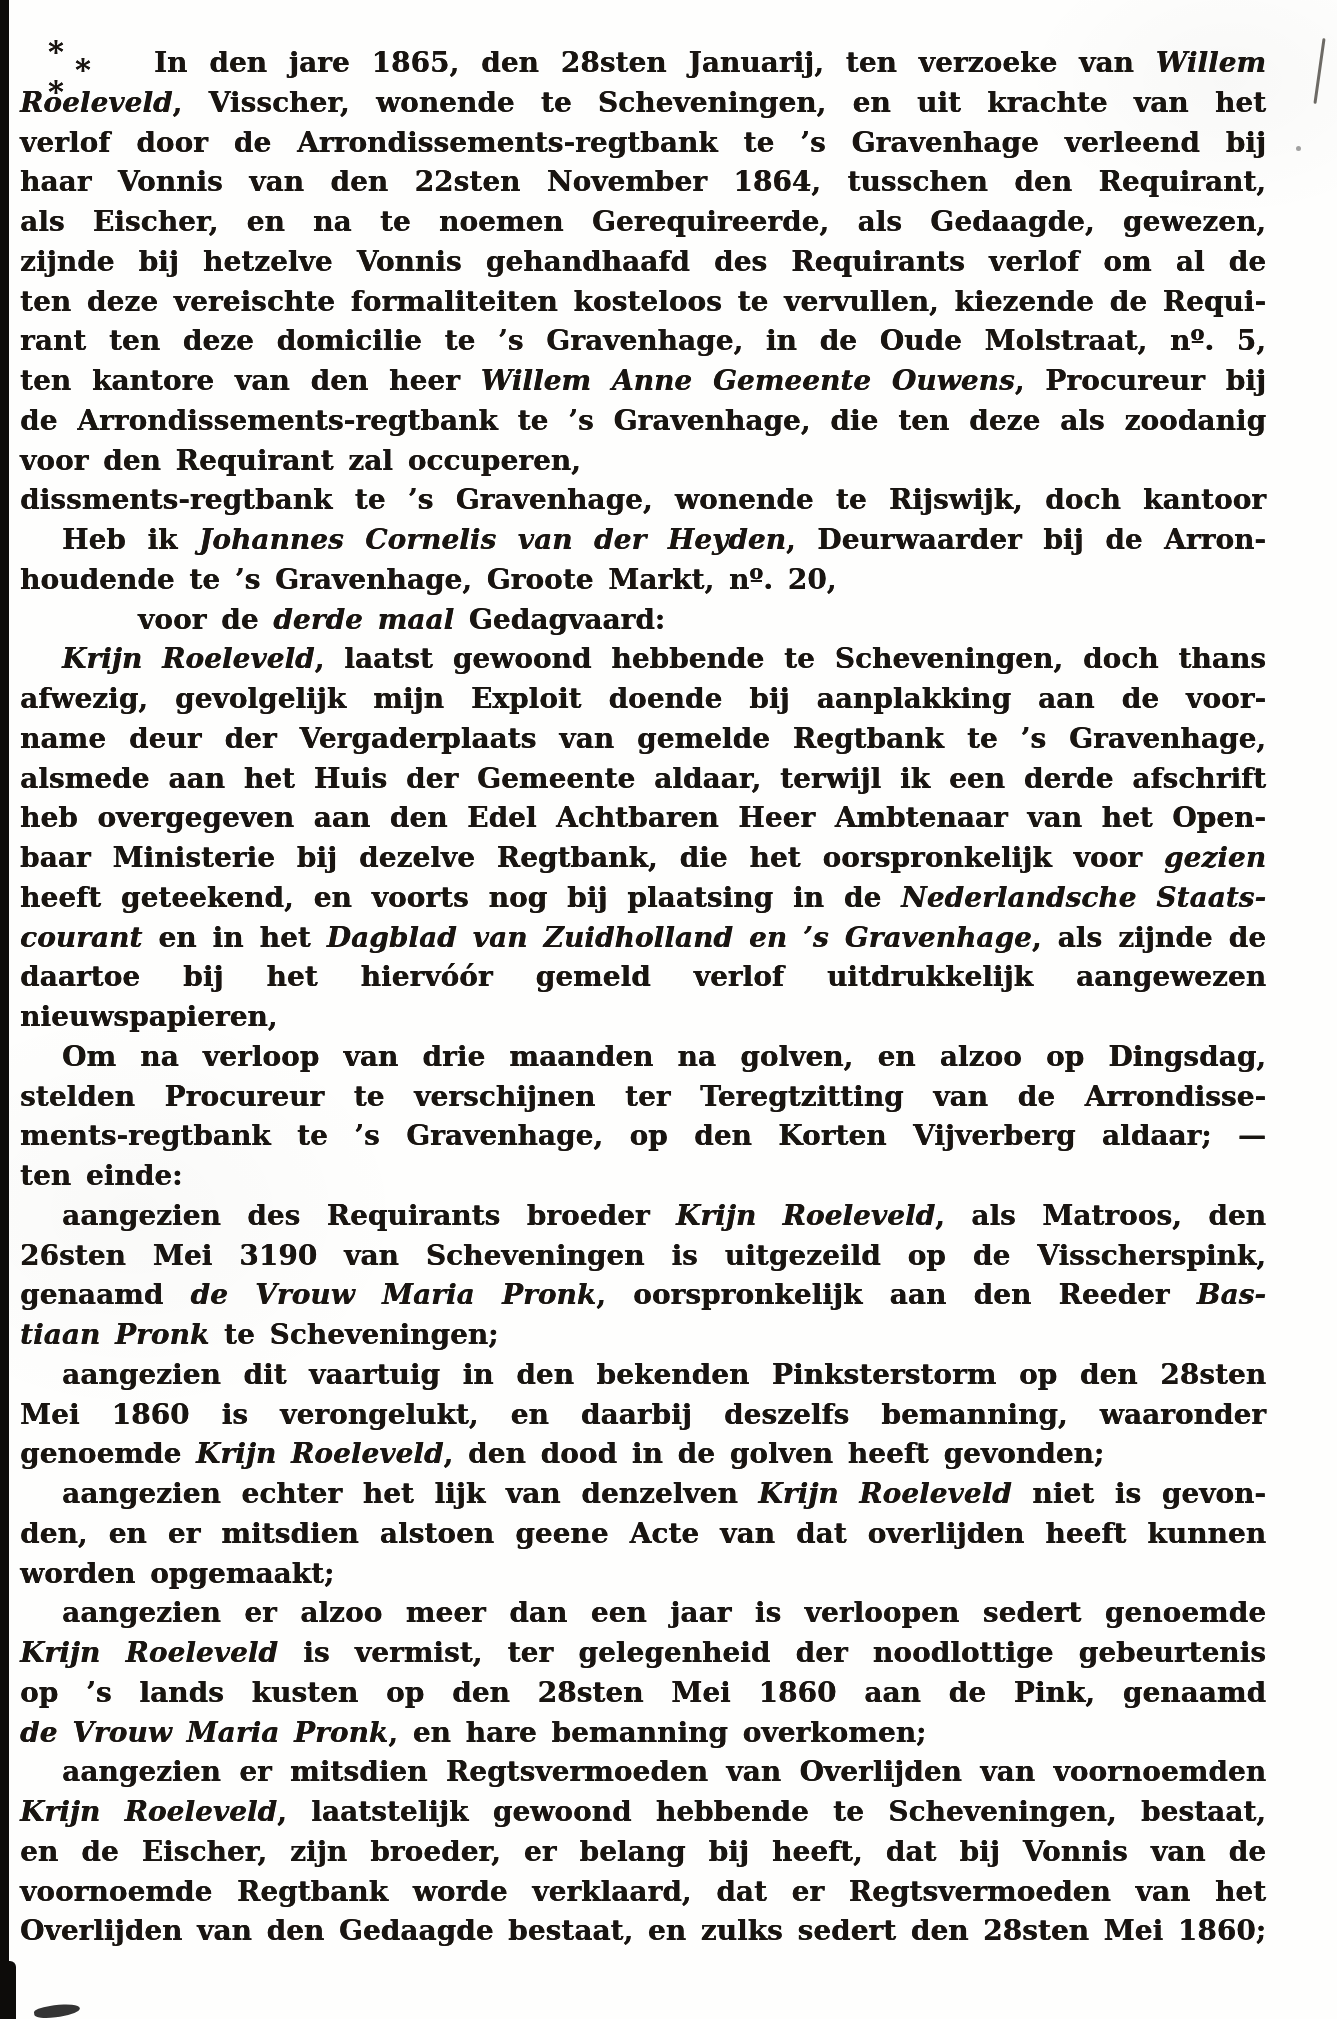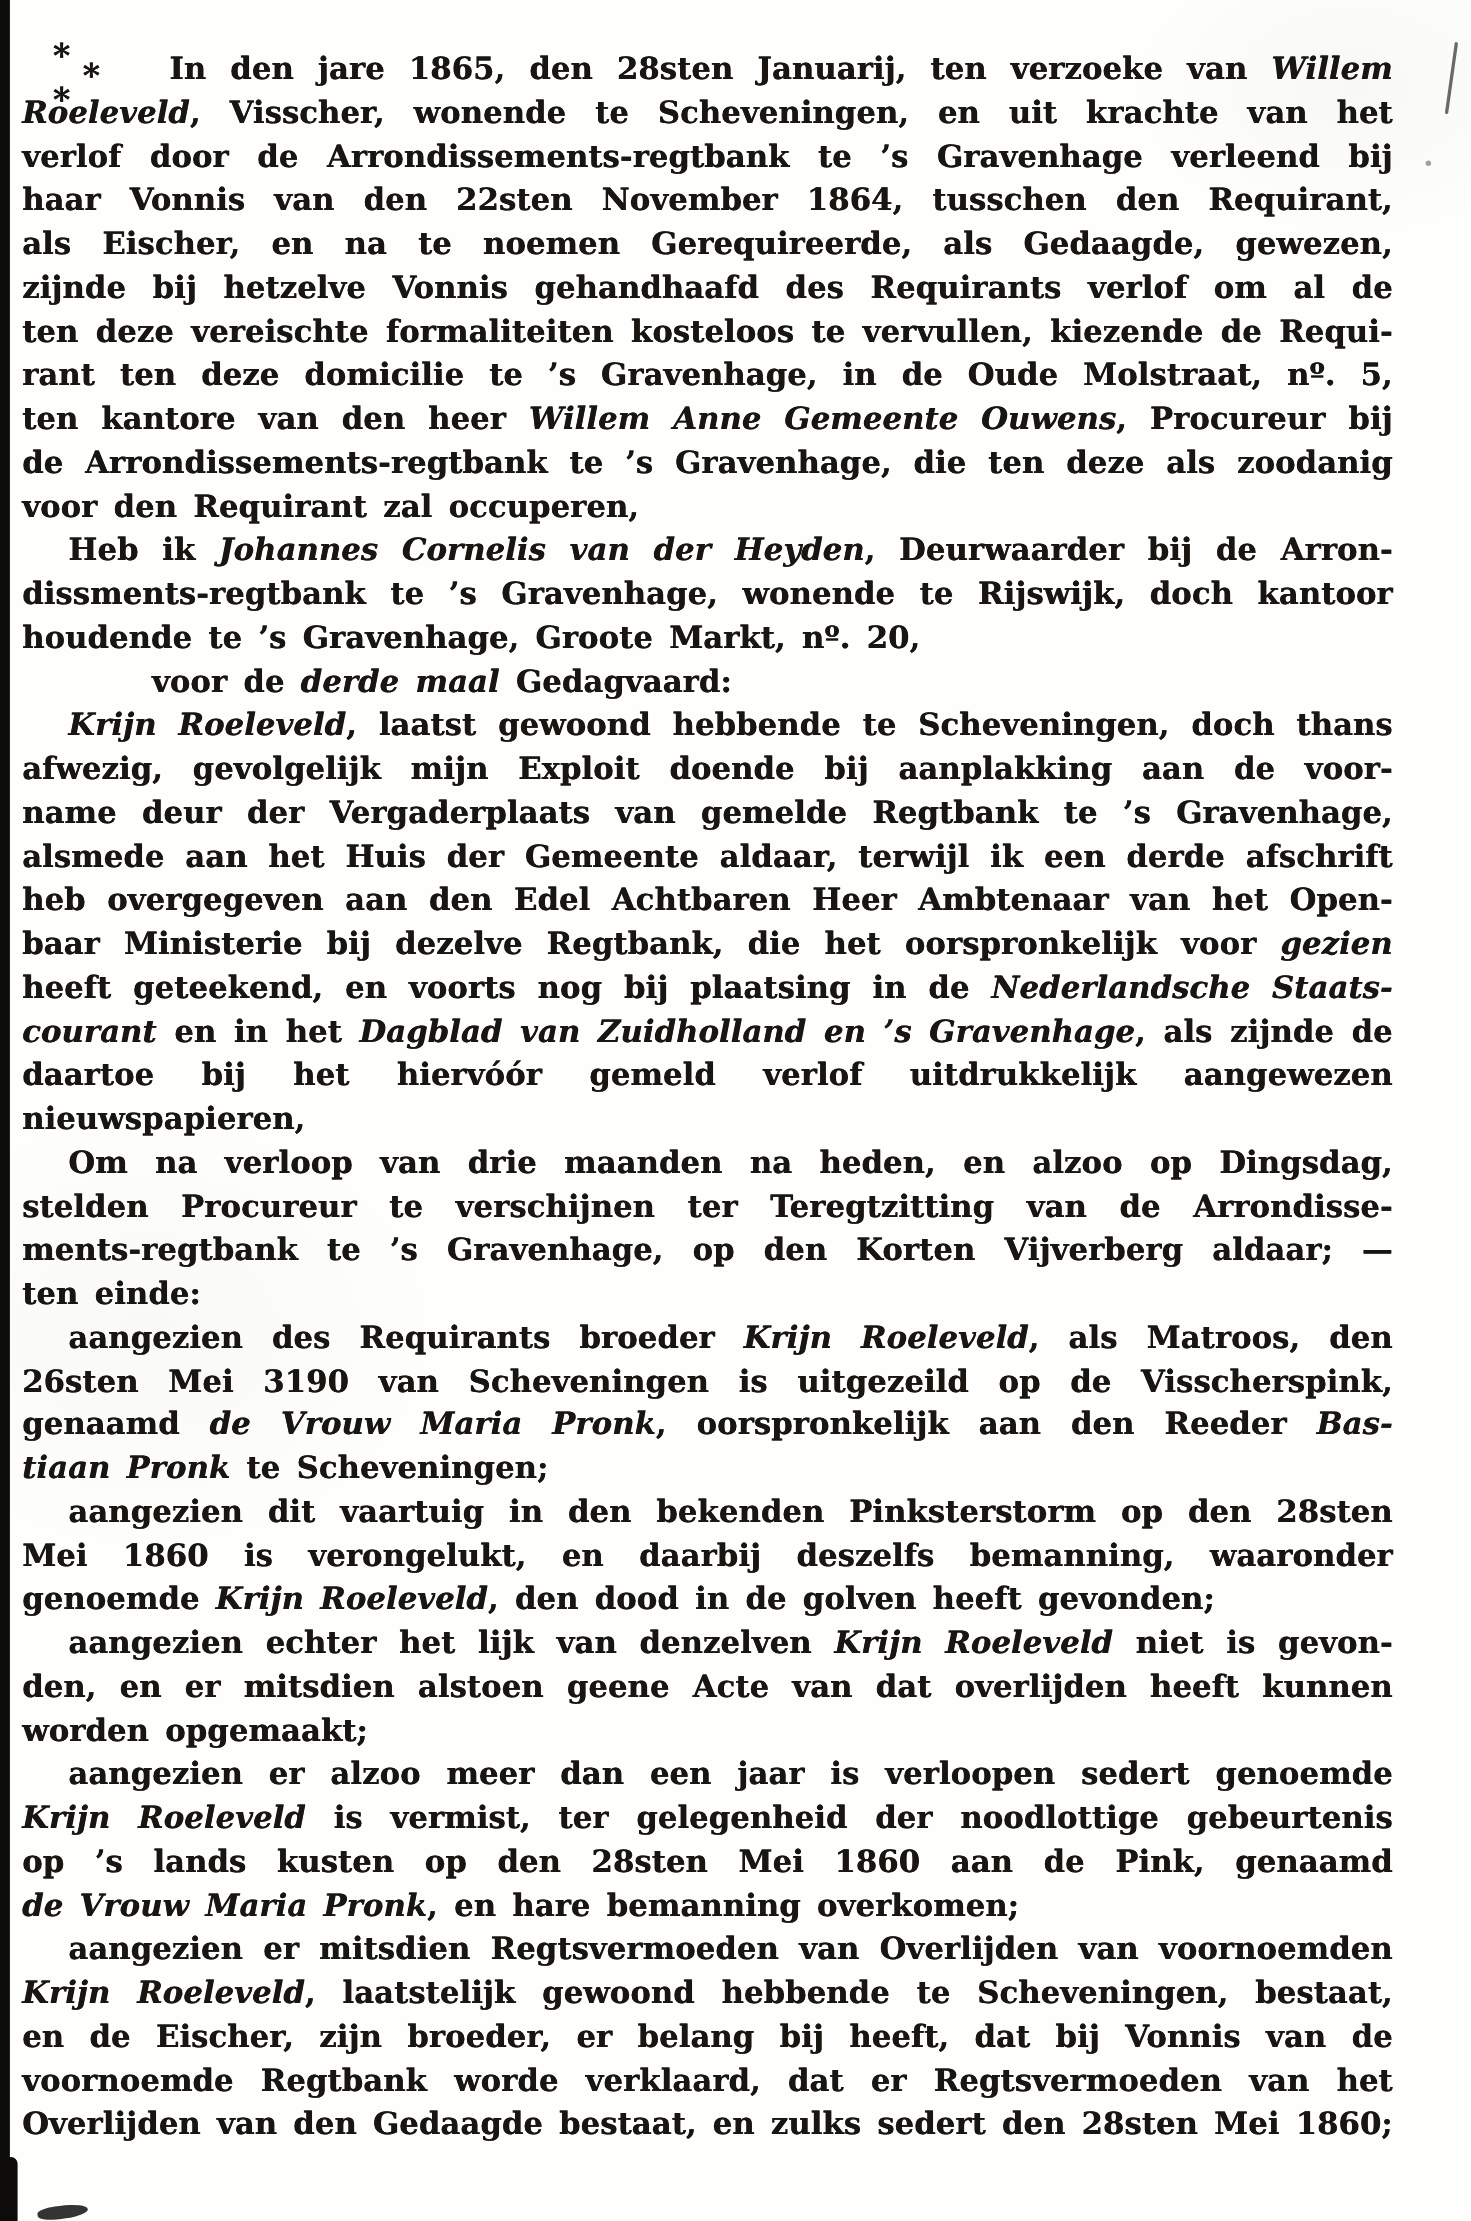--- a/index.html
+++ b/index.html
@@ -119,35 +119,35 @@
       <div class="line j"><span class="it">Roeleveld</span><span class="rm">, Visscher, wonende te Scheveningen, en uit krachte van het</span></div>
       <div class="line j"><span class="rm">verlof door de Arrondissements-regtbank te ’s Gravenhage verleend bij</span></div>
       <div class="line j"><span class="rm">haar Vonnis van den 22sten November 1864, tusschen den Requirant,</span></div>
       <div class="line j"><span class="rm">als Eischer, en na te noemen Gerequireerde, als Gedaagde, gewezen,</span></div>
       <div class="line j"><span class="rm">zijnde bij hetzelve Vonnis gehandhaafd des Requirants verlof om al de</span></div>
       <div class="line j"><span class="rm">ten deze vereischte formaliteiten kosteloos te vervullen, kiezende de Requi-</span></div>
       <div class="line j"><span class="rm">rant ten deze domicilie te ’s Gravenhage, in de Oude Molstraat, nº. 5,</span></div>
       <div class="line j"><span class="rm">ten kantore van den heer </span><span class="it">Willem Anne Gemeente Ouwens</span><span class="rm">, Procureur bij</span></div>
       <div class="line j"><span class="rm">de Arrondissements-regtbank te ’s Gravenhage, die ten deze als zoodanig</span></div>
       <div class="line"><span class="rm">voor den Requirant zal occuperen,</span></div>
+      <div class="line j"><span class="rm">dissments-regtbank te ’s Gravenhage, wonende te Rijswijk, doch kantoor</span></div>
       <div class="line j ind1"><span class="rm">Heb ik </span><span class="it">Johannes Cornelis van der Heyden</span><span class="rm">, Deurwaarder bij de Arron-</span></div>
-      <div class="line j"><span class="rm">dissments-regtbank te ’s Gravenhage, wonende te Rijswijk, doch kantoor</span></div>
       <div class="line"><span class="rm">houdende te ’s Gravenhage, Groote Markt, nº. 20,</span></div>
       <div class="line ind2"><span class="rm">voor de </span><span class="it">derde maal</span><span class="rm"> Gedagvaard:</span></div>
       <div class="line j ind1"><span class="it">Krijn Roeleveld</span><span class="rm">, laatst gewoond hebbende te Scheveningen, doch thans</span></div>
       <div class="line j"><span class="rm">afwezig, gevolgelijk mijn Exploit doende bij aanplakking aan de voor-</span></div>
       <div class="line j"><span class="rm">name deur der Vergaderplaats van gemelde Regtbank te ’s Gravenhage,</span></div>
       <div class="line j"><span class="rm">alsmede aan het Huis der Gemeente aldaar, terwijl ik een derde afschrift</span></div>
       <div class="line j"><span class="rm">heb overgegeven aan den Edel Achtbaren Heer Ambtenaar van het Open-</span></div>
       <div class="line j"><span class="rm">baar Ministerie bij dezelve Regtbank, die het oorspronkelijk voor </span><span class="it">gezien</span></div>
       <div class="line j"><span class="rm">heeft geteekend, en voorts nog bij plaatsing in de </span><span class="it">Nederlandsche Staats-</span></div>
       <div class="line j"><span class="it">courant</span><span class="rm"> en in het </span><span class="it">Dagblad van Zuidholland en ’s Gravenhage</span><span class="rm">, als zijnde de</span></div>
       <div class="line j"><span class="rm">daartoe bij het hiervóór gemeld verlof uitdrukkelijk aangewezen</span></div>
       <div class="line"><span class="rm">nieuwspapieren,</span></div>
-      <div class="line j ind1"><span class="rm">Om na verloop van drie maanden na heden, en alzoo op Dingsdag,</span></div>
+      <div class="line j ind1"><span class="rm">Om na verloop van drie maanden na golven, en alzoo op Dingsdag,</span></div>
       <div class="line j"><span class="rm">stelden Procureur te verschijnen ter Teregtzitting van de Arrondisse-</span></div>
       <div class="line j"><span class="rm">ments-regtbank te ’s Gravenhage, op den Korten Vijverberg aldaar; —</span></div>
       <div class="line"><span class="rm">ten einde:</span></div>
       <div class="line j ind1"><span class="rm">aangezien des Requirants broeder </span><span class="it">Krijn Roeleveld</span><span class="rm">, als Matroos, den</span></div>
       <div class="line j"><span class="rm">26sten Mei 3190 van Scheveningen is uitgezeild op de Visscherspink,</span></div>
       <div class="line j"><span class="rm">genaamd </span><span class="it">de Vrouw Maria Pronk</span><span class="rm">, oorspronkelijk aan den Reeder </span><span class="it">Bas-</span></div>
       <div class="line"><span class="it">tiaan Pronk</span><span class="rm"> te Scheveningen;</span></div>
       <div class="line j ind1"><span class="rm">aangezien dit vaartuig in den bekenden Pinksterstorm op den 28sten</span></div>
       <div class="line j"><span class="rm">Mei 1860 is verongelukt, en daarbij deszelfs bemanning, waaronder</span></div>
       <div class="line"><span class="rm">genoemde </span><span class="it">Krijn Roeleveld</span><span class="rm">, den dood in de golven heeft gevonden;</span></div>

